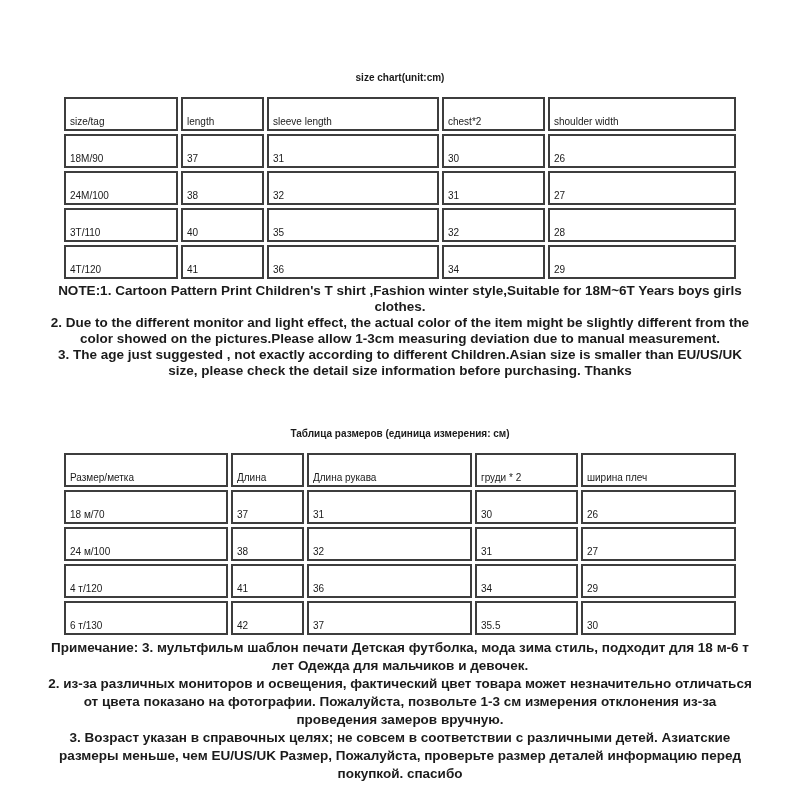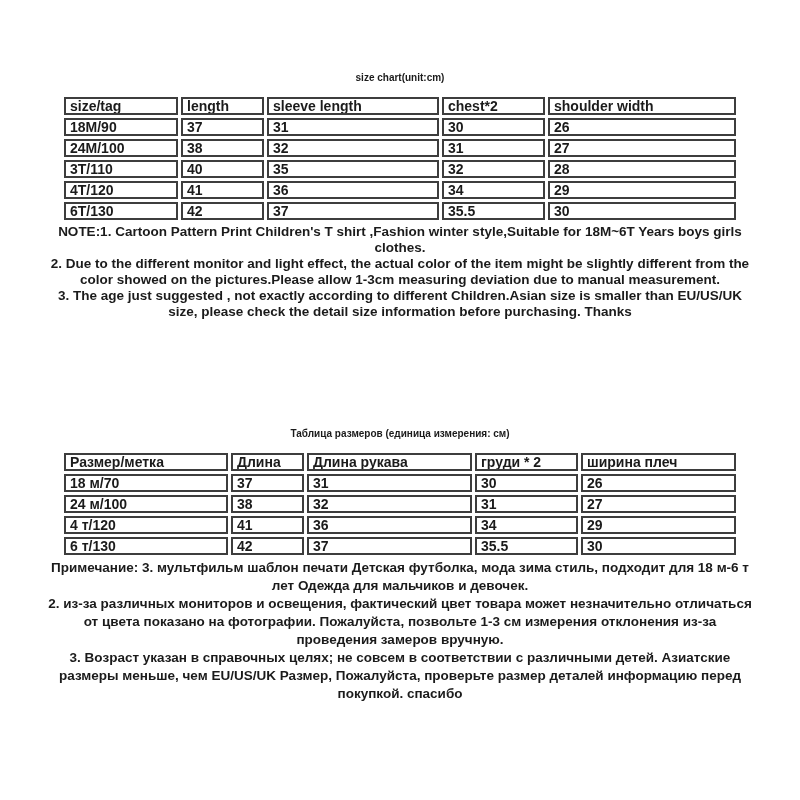--- a/index.html
+++ b/index.html
@@ -34,25 +34,25 @@
     margin: 6px auto 0 auto;
     width: 678px;
     table-layout: fixed;
     border-collapse: separate;
     border-spacing: 3px;
   }
   table.size-table th,
   table.size-table td {
     box-sizing: border-box;
     border: 2px solid #3d3d3d;
-    font-size: 14px;
-    font-weight: bold;
+    font-size: 10px;
+    font-weight: normal;
     text-align: left;
     vertical-align: middle;
-    padding: 0 2px 0 4px;
+    padding: 16px 2px 0 4px;
     height: 18px;
     line-height: 14px;
     white-space: nowrap;
     overflow: hidden;
   }
   .notes {
     margin-top: 1px;
     text-align: center;
     font-size: 13.5px;
   }
@@ -105,27 +105,20 @@
             <td>35</td>
             <td>32</td>
             <td>28</td>
           </tr>
           <tr>
             <td>4T/120</td>
             <td>41</td>
             <td>36</td>
             <td>34</td>
             <td>29</td>
-          </tr>
-          <tr>
-            <td>6T/130</td>
-            <td>42</td>
-            <td>37</td>
-            <td>35.5</td>
-            <td>30</td>
           </tr>
         </tbody>
       </table>
     <div class="notes">
       <p>NOTE:1. Cartoon Pattern Print Children's T shirt ,Fashion winter style,Suitable for 18M~6T Years boys girls clothes.</p>
       <p>2. Due to the different monitor and light effect, the actual color of the item might be slightly different from the color showed on the pictures.Please allow 1-3cm measuring deviation due to manual measurement.</p>
       <p>3. The age just suggested , not exactly according to different Children.Asian size is smaller than EU/US/UK size, please check the detail size information before purchasing. Thanks</p>
     </div>
   </section>
 

